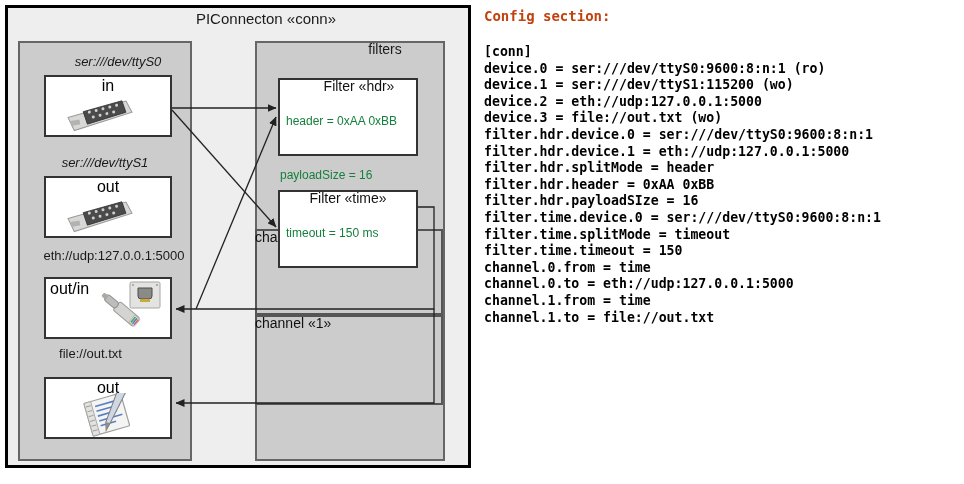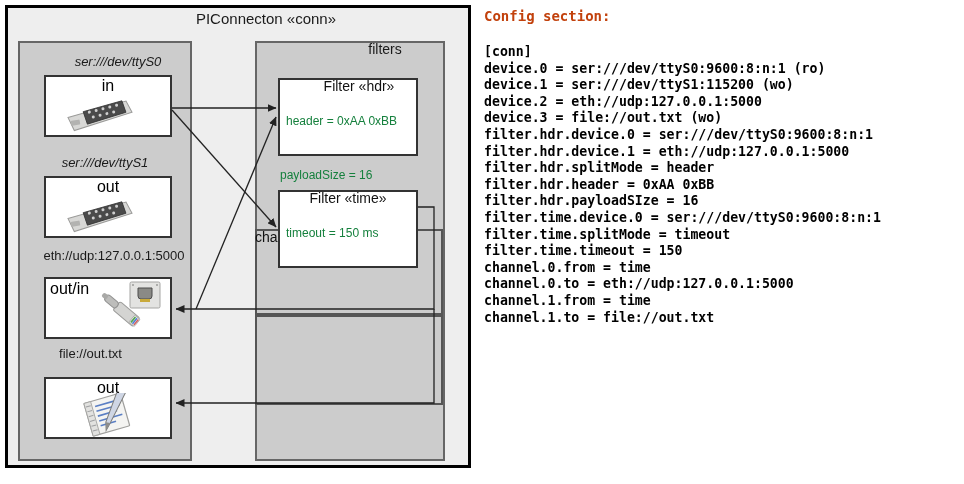--- a/index.html
+++ b/index.html
@@ -172,20 +172,21 @@
   <div class="filter-prop" style="left:280px;top:131px;margin-top:37px;">payloadSize = 16</div>
 
   <div class="filter-box" style="left:278px;top:190px;width:140px;height:78px;"></div>
   <div class="filter-title" style="left:278px;top:190px;width:140px;">Filter «time»</div>
   <div class="filter-prop" style="left:286px;top:226px;">timeout = 150 ms</div>
 
   <div class="channel-box" style="left:255px;top:229px;width:188px;height:86px;"></div>
   <div class="channel-label" style="left:255px;top:229px;width:180px;height:86px;">channel «0»</div>
 
   <div class="channel-box" style="left:255px;top:315px;width:188px;height:90px;"></div>
+  <div class="channel-label" style="left:255px;top:315px;width:180px;height:90px;">channel «1»</div>
 
   <div class="filter-box" style="left:278px;top:190px;width:140px;height:78px;background:#fff;"></div>
   <div class="filter-title" style="left:278px;top:190px;width:140px;">Filter «time»</div>
   <div class="filter-prop" style="left:286px;top:226px;">timeout = 150 ms</div>
 
   <svg id="wires" viewBox="0 0 476 484">
     <defs>
       <marker id="ah" markerWidth="9" markerHeight="8" refX="8.5" refY="4" orient="auto" markerUnits="userSpaceOnUse">
         <path d="M0,0 L9,4 L0,8 z" fill="#222222"></path>
       </marker>

